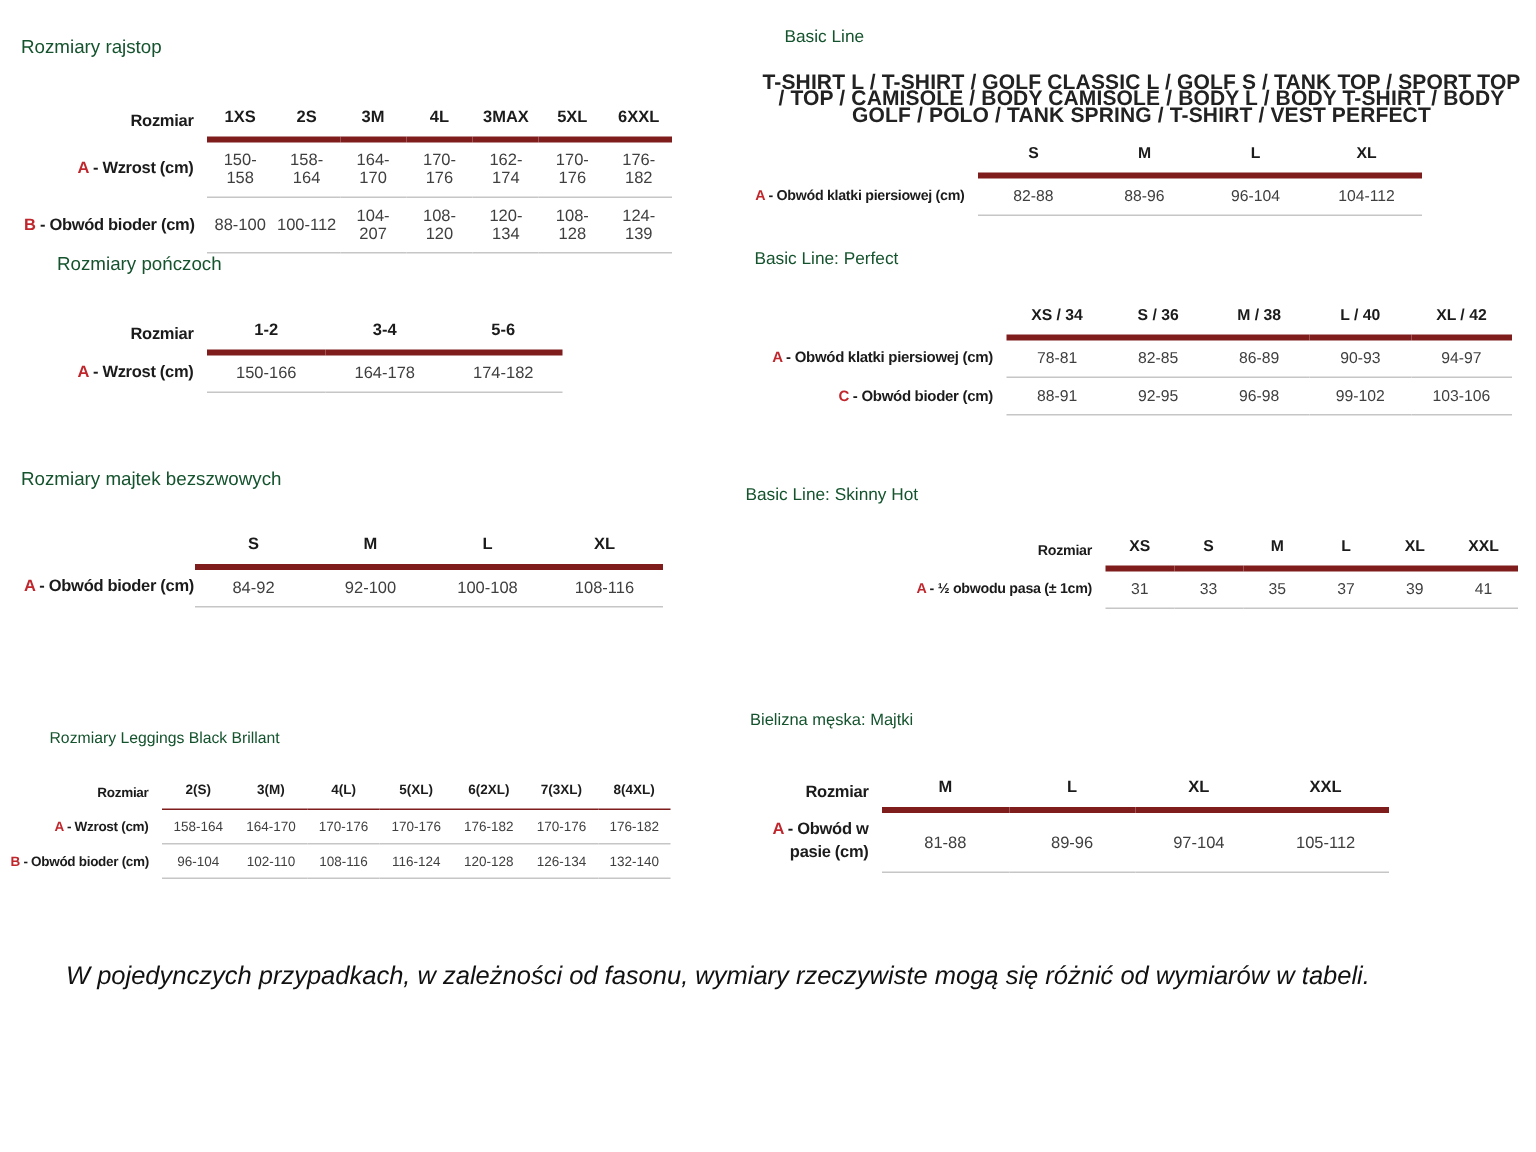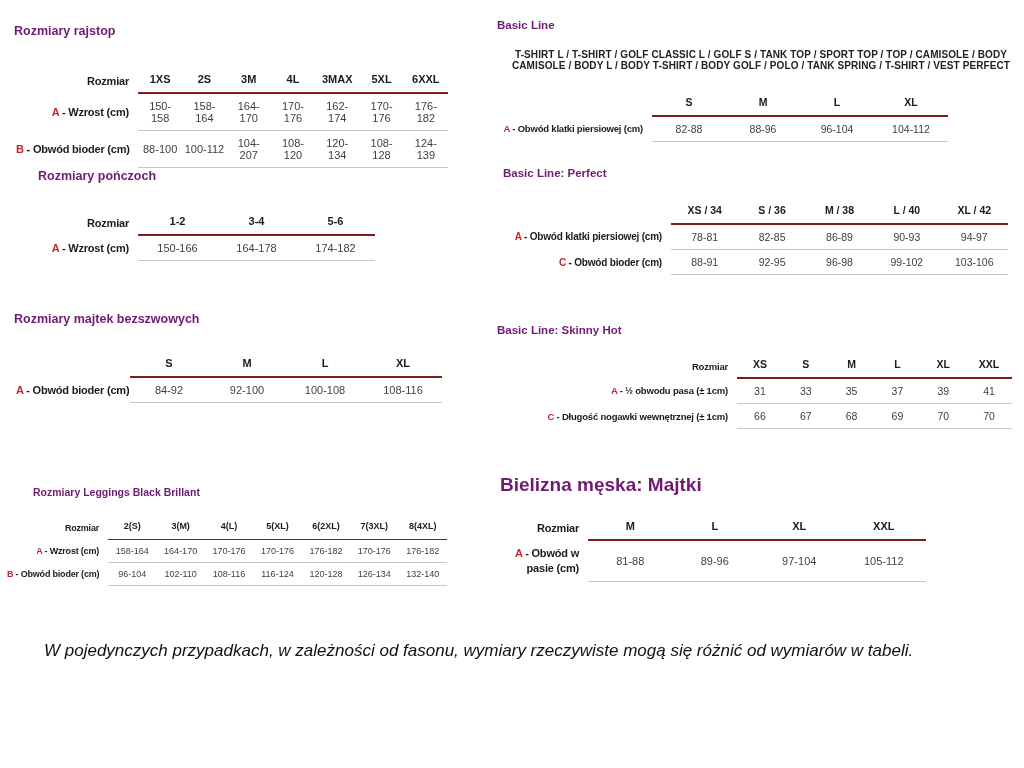--- a/index.html
+++ b/index.html
@@ -1,36 +1,36 @@
 <!DOCTYPE html>
 <html style="--accent: #c0272d;"><head>
 <meta charset="utf-8">
 <style>
   html,body{margin:0;padding:0;background:#ffffff;}
   .page{
     position:relative;width:1024px;height:768px;background:#ffffff;overflow:hidden;
     font-family:"Liberation Sans", sans-serif;color:#1b1b1b;
   }
   .sec-title{
-    position:absolute;font-weight:bold;font-size:12.5px;color:#701a75;white-space:nowrap;
+    position:absolute;font-weight:normal;font-size:12.5px;color:#14532d;white-space:nowrap;
   }
   #title-leggings{font-size:10.5px;}
   #title-basic,#title-perfect,#title-skinny{font-size:11.5px;}
-  #title-majtki{font-size:19px;}
+  #title-majtki{font-size:11px;}
   .bl-subtitle{
     position:absolute;left:505px;top:49px;width:512px;text-align:center;
-    font-weight:bold;font-size:10px;line-height:11px;color:#222;letter-spacing:0.1px;
+    font-weight:bold;font-size:14px;line-height:11px;color:#222;letter-spacing:0.1px;
   }
   .tblwrap{position:absolute;}
   .size-table{border-collapse:collapse;table-layout:fixed;width:100%;}
   .size-table th,.size-table td{
     padding:6px 2px;text-align:center;font-weight:bold;color:#1b1b1b;
     font-size:inherit;overflow:hidden;
   }
-  .size-table thead th.colh{border-bottom:2px solid #7f1d1d;padding:3px 2px 7px;}
+  .size-table thead th.colh{border-bottom:4px solid #7f1d1d;padding:3px 2px 7px;}
   .size-table thead th.lbl{border-bottom:none;}
   .size-table tbody td.val{border-bottom:1px solid #c6c6c6;font-weight:normal;color:#3f3f3f;}
   .size-table td.lbl,.size-table th.lbl{
     text-align:right;padding-right:9px;white-space:nowrap;letter-spacing:-0.2px;
   }
   .ltr{color:var(--accent,#c0272d);font-weight:bold;}
 
   #tbl-rajstop{left:14px;top:69px;width:434px;font-size:11px;}
   #tbl-rajstop .lblcol{width:124px;}
   #tbl-ponczoch{left:14px;top:211px;width:361px;font-size:11px;}
@@ -214,21 +214,21 @@
             <td class="val">108-116</td>
             <td class="val">116-124</td>
             <td class="val">120-128</td>
             <td class="val">126-134</td>
             <td class="val">132-140</td>
           </tr>
         </tbody>
       </table>
     </div>
 
-  <div class="sec-title" id="title-basic" style="left:497px;top:19px;">Basic Line</div>
+  <div class="sec-title" id="title-basic" style="left:523px;top:19px;">Basic Line</div>
   <div class="bl-subtitle">T-SHIRT L / T-SHIRT / GOLF CLASSIC L / GOLF S / TANK TOP / SPORT TOP / TOP / CAMISOLE / BODY CAMISOLE / BODY L / BODY T-SHIRT / BODY GOLF / POLO / TANK SPRING / T-SHIRT / VEST PERFECT</div>
   <div class="tblwrap" id="tbl-basic">
       <table class="size-table">
         <colgroup>
           <col class="lblcol">
           <col>
           <col>
           <col>
           <col>
         </colgroup>
@@ -321,29 +321,20 @@
         <tbody>
           <tr>
             <td class="lbl"><span class="ltr">A</span> - ½ obwodu pasa (± 1cm)</td>
             <td class="val">31</td>
             <td class="val">33</td>
             <td class="val">35</td>
             <td class="val">37</td>
             <td class="val">39</td>
             <td class="val">41</td>
           </tr>
-          <tr>
-            <td class="lbl"><span class="ltr">C</span> - Długość nogawki wewnętrznej (± 1cm)</td>
-            <td class="val">66</td>
-            <td class="val">67</td>
-            <td class="val">68</td>
-            <td class="val">69</td>
-            <td class="val">70</td>
-            <td class="val">70</td>
-          </tr>
         </tbody>
       </table>
     </div>
 
   <div class="sec-title" id="title-majtki" style="left:500px;top:474px;">Bielizna męska: Majtki</div>
   <div class="tblwrap" id="tbl-majtki">
       <table class="size-table">
         <colgroup>
           <col class="lblcol">
           <col>

